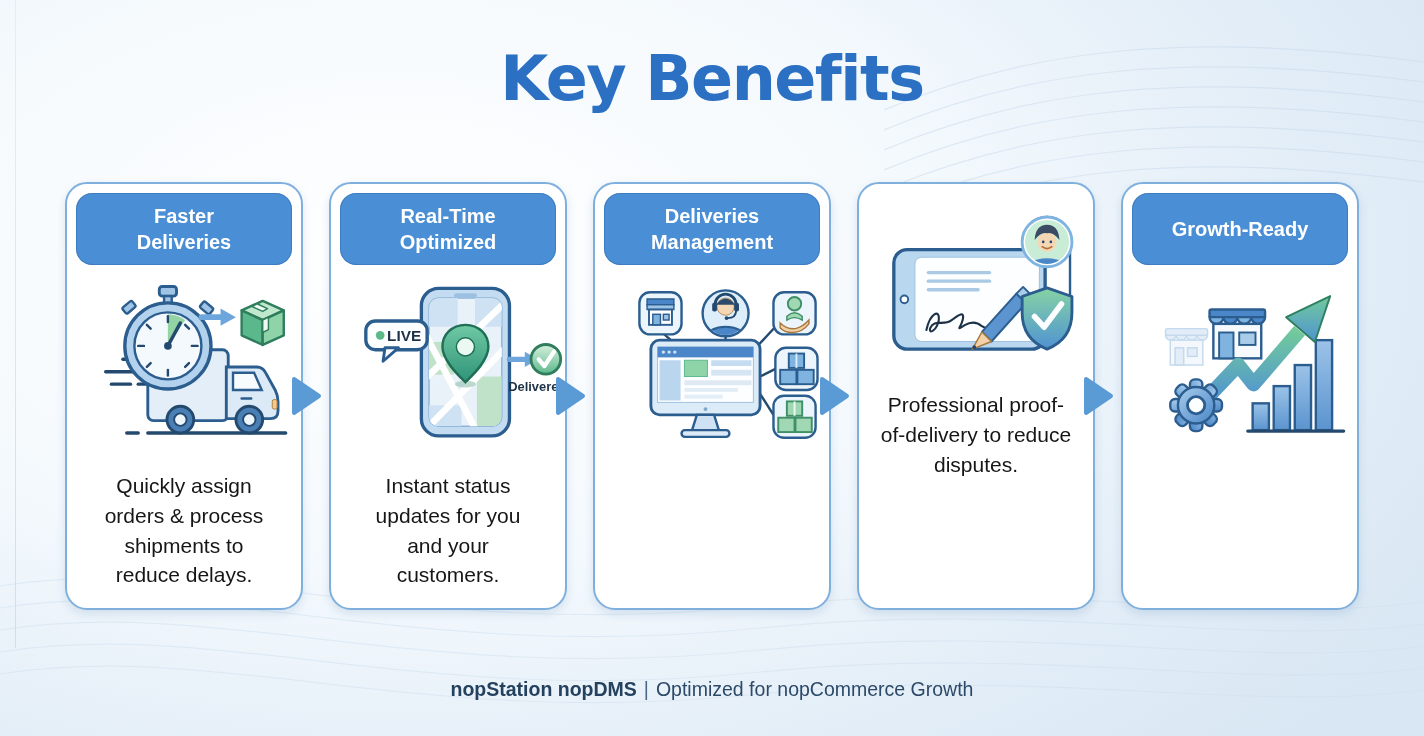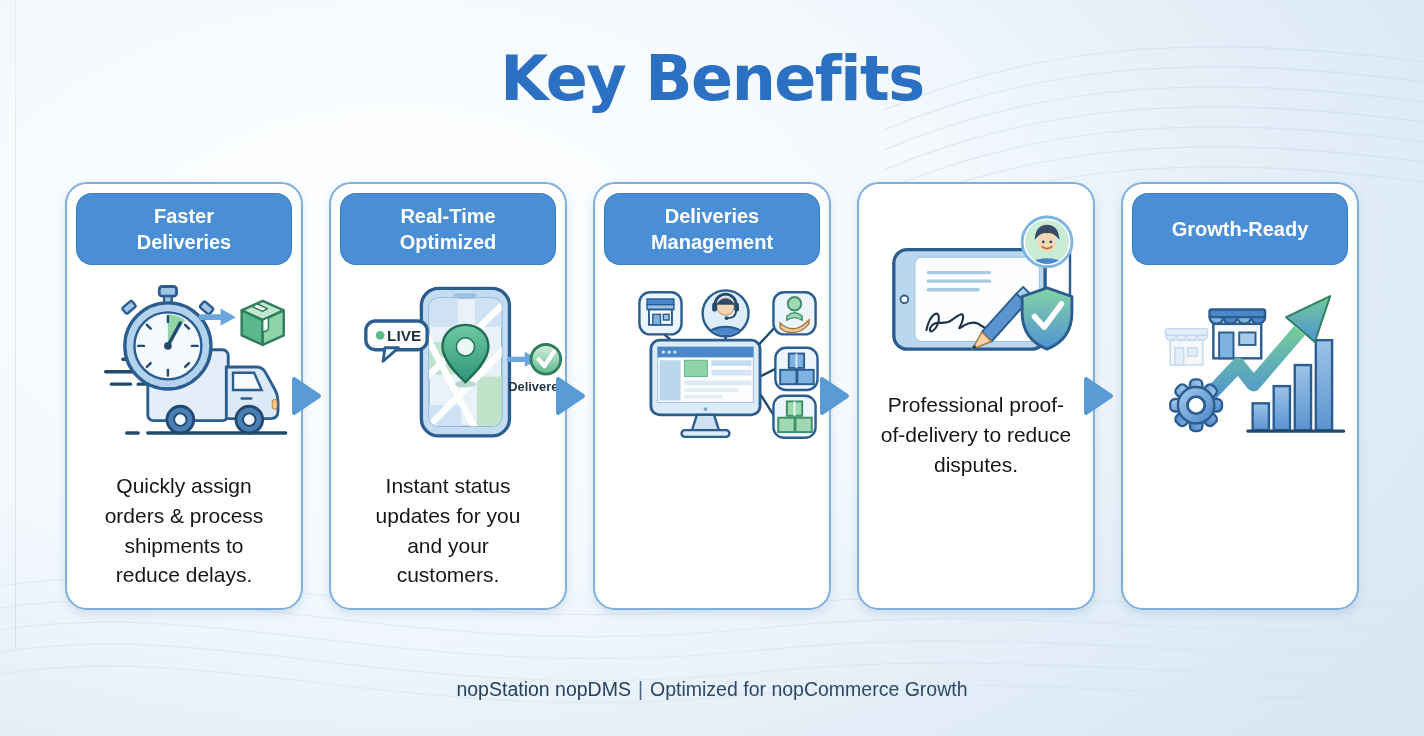--- a/index.html
+++ b/index.html
@@ -36,21 +36,21 @@
   .desc{
     margin:4px auto 0 auto;text-align:center;font-size:21px;line-height:1.42;
     color:#161616;
   }
   .flow-arrow{width:26px;display:flex;align-items:center;justify-content:flex-start;}
   .flow-arrow svg{margin-left:-12px;}
   .footer{
     position:absolute;top:678px;left:0;width:100%;text-align:center;
     font-size:19.5px;color:#2c4a68;
   }
-  .footer .brand{font-weight:normal;color:#24415e;text-align:center;}
+  .footer .brand{font-weight:bold;color:#24415e;text-align:center;}
   .footer .sep{margin:0 7px;color:#4a6785;}
   svg text{font-family:"Liberation Sans", sans-serif;}
 </style>
 </head>
 <body>
 
 <div class="canvas">
 
   <svg class="waves-tr" width="540" height="300" viewBox="0 0 540 300">
     <g fill="none" stroke="#c7d9eb" stroke-width="1.2" opacity="0.5">

